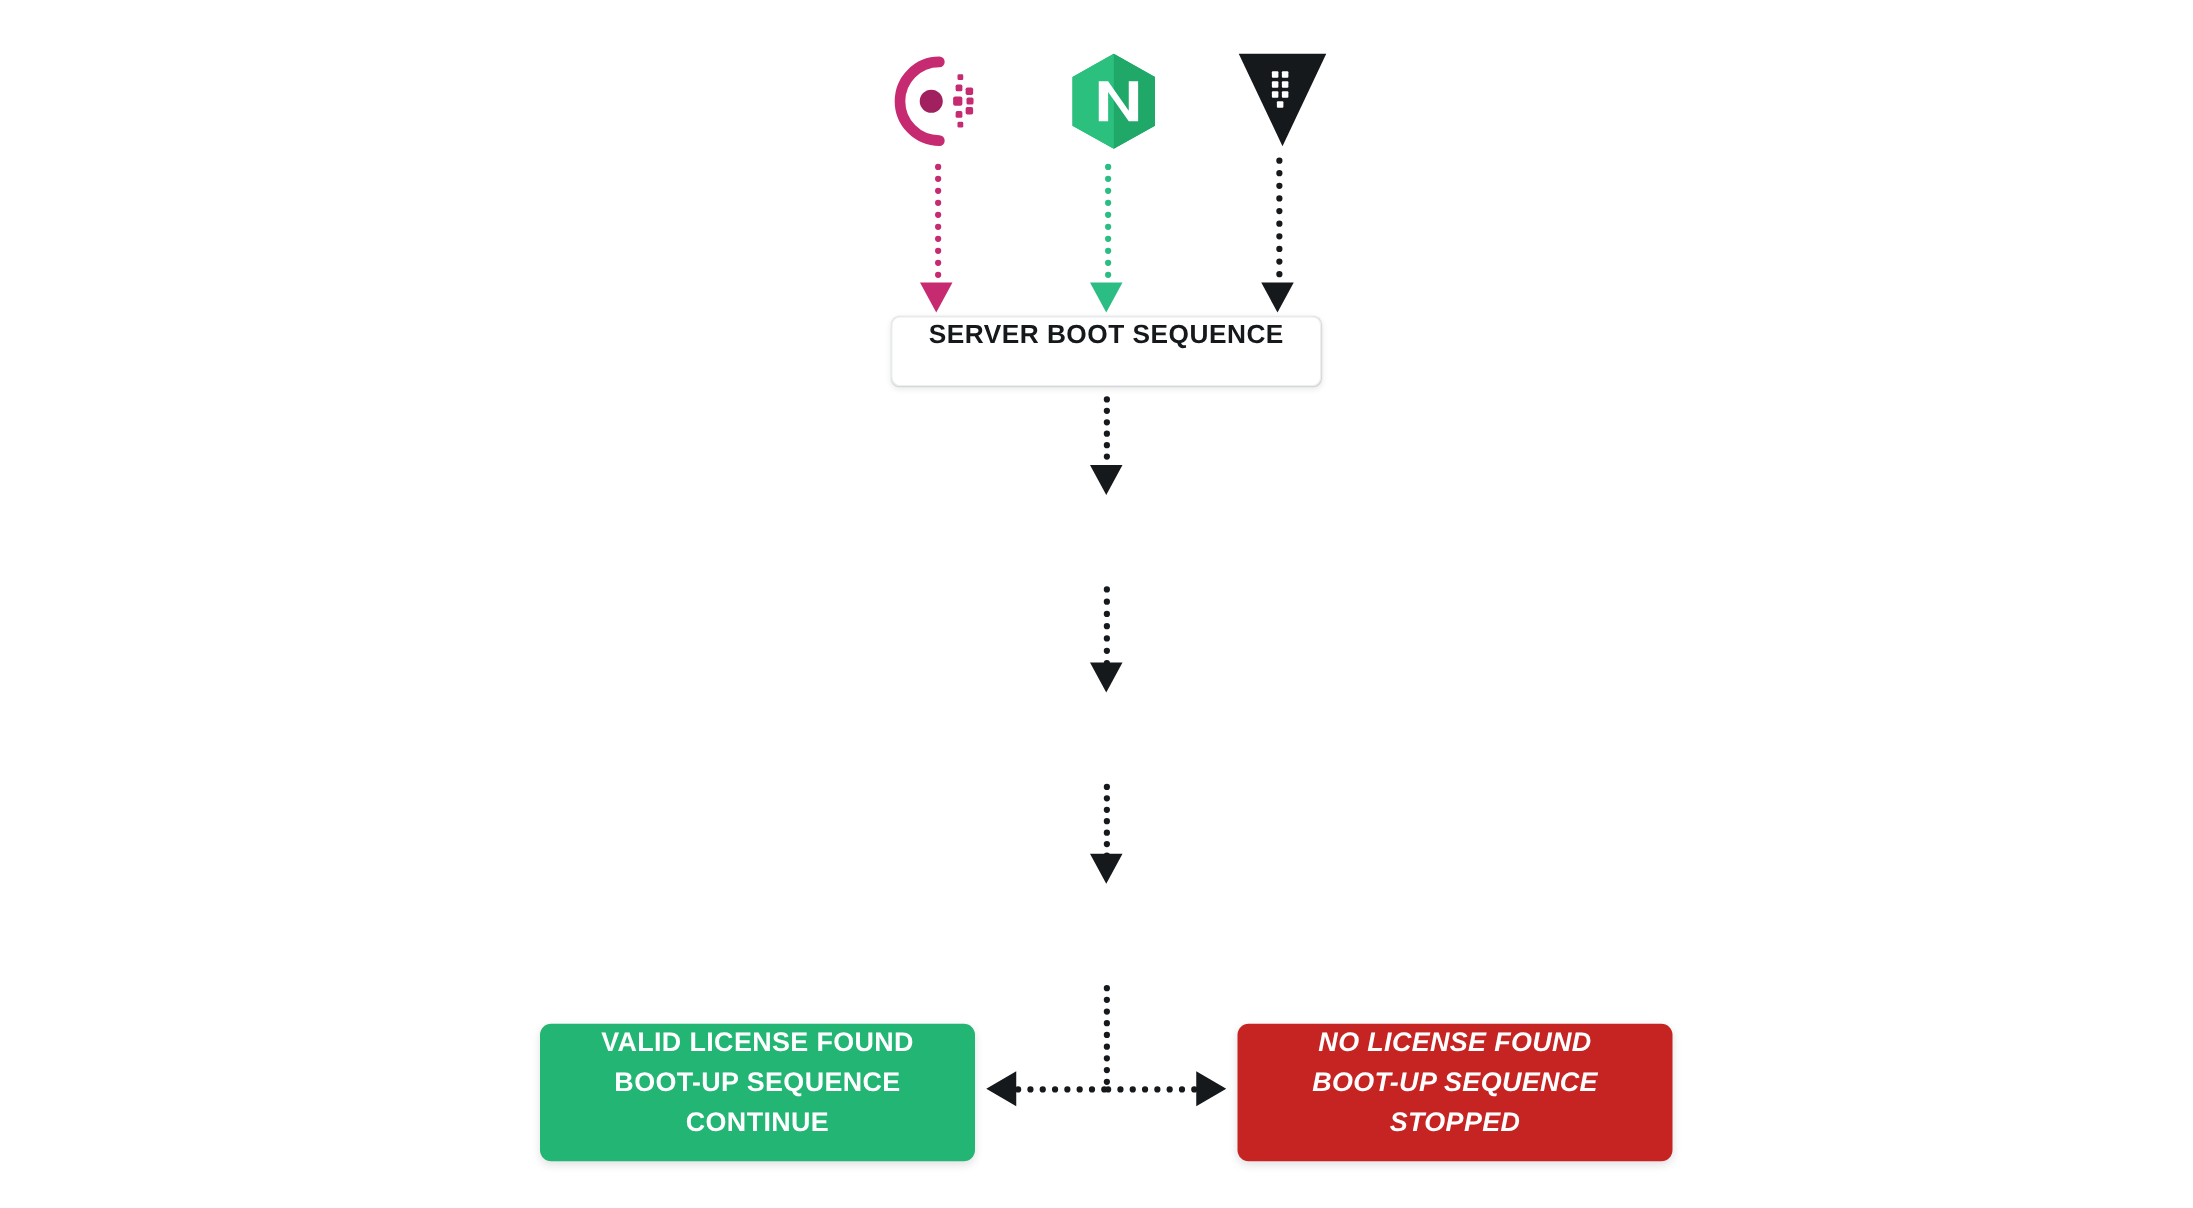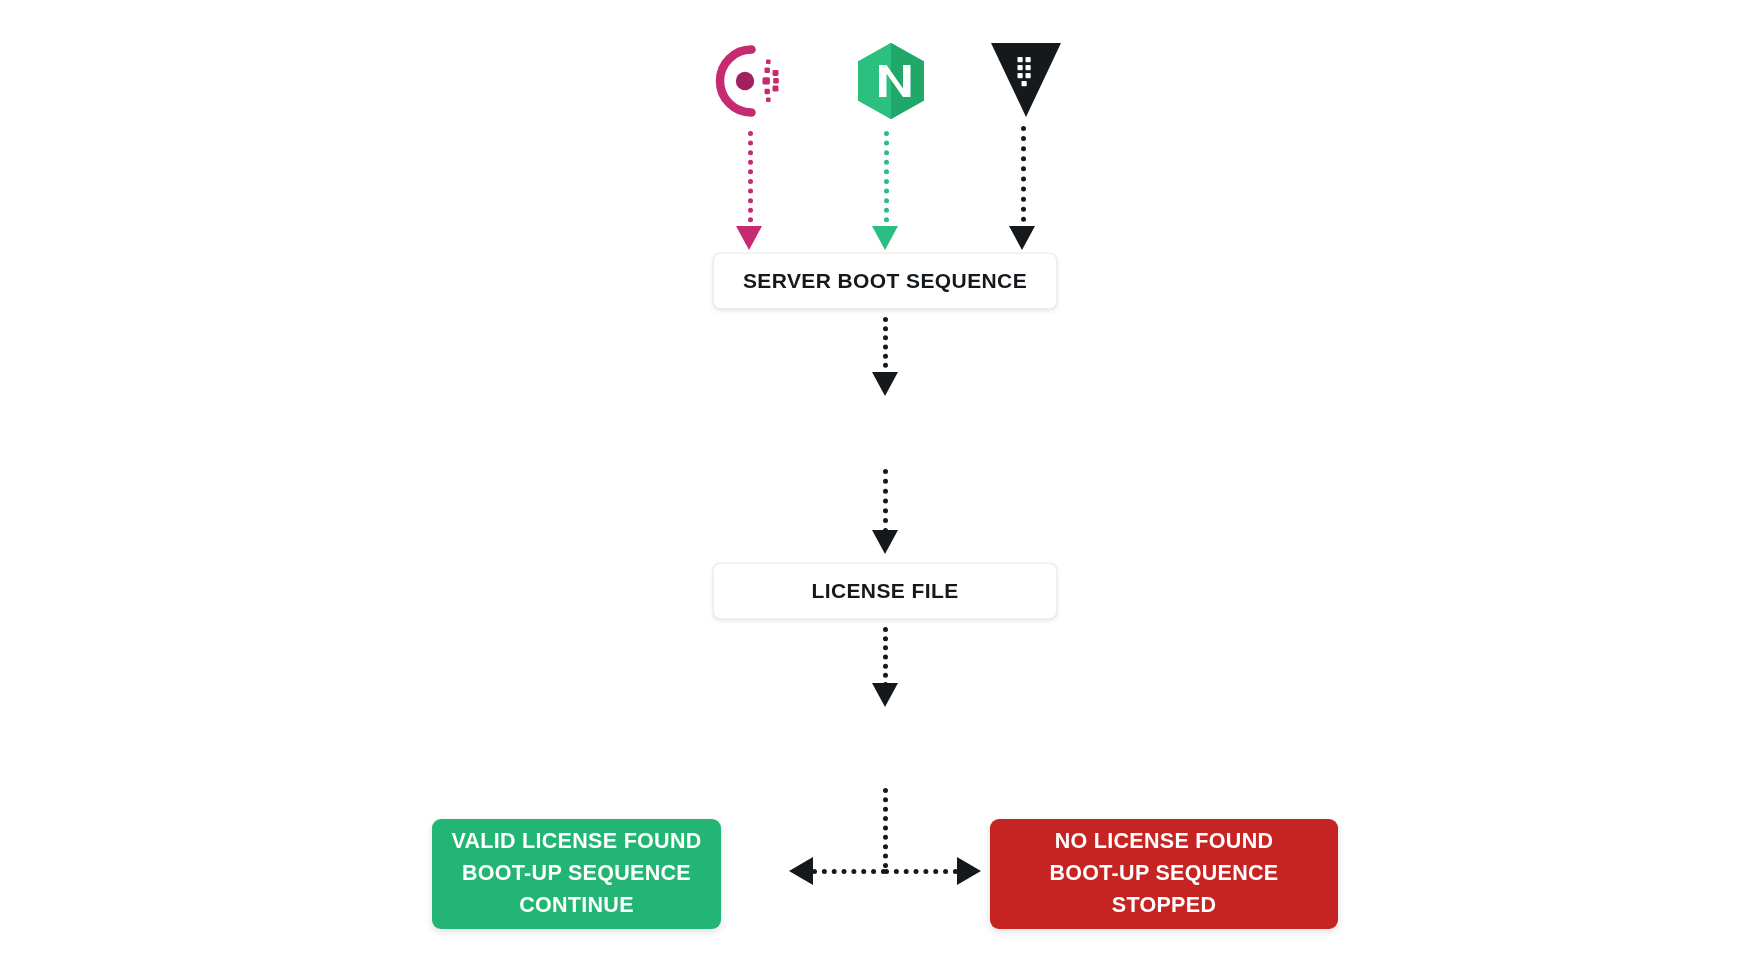--- a/index.html
+++ b/index.html
@@ -82,21 +82,20 @@
     height: 0;
     border-top-width: 5px;
     border-top-style: dotted;
     border-top-color: #16191c;
   }
 
   
   .node {
     position: absolute;
     display: flex;
-    align-items: center;
     justify-content: center;
     text-align: center;
     border-radius: 7px;
     letter-spacing: 0.4px;
     line-height: 1.32;
   }
 
   .node.plain {
     background: #ffffff;
     border: 1px solid #eceef0;
@@ -110,28 +109,28 @@
   .node.result {
     color: #ffffff;
     font-size: 21.5px;
     font-weight: 700;
     border-radius: 9px;
     box-shadow: 0 3px 7px rgba(20, 25, 35, 0.13);
     letter-spacing: 0.3px;
     line-height: 1.48;
   }
   .node.result.ok   { background: #22b574; }
-  .node.result.fail { background: #c62323; }
+  .node.result.fail { background: #c62323; font-style: italic; }
 
   #node-boot     { left: 713px; top: 253px;  width: 344px; height: 56px; }
   #node-watcher  { left: 713px; top: 405px;  width: 344px; height: 56px; }
   #node-file     { left: 713px; top: 563px;  width: 344px; height: 56px; }
   #node-envvar   { left: 713px; top: 716px;  width: 344px; height: 64px; }
 
-  #node-valid   { left: 432px;  top: 819px; width: 289px; height: 110px; }
+  #node-valid   { left: 432px;  top: 819px; width: 348px; height: 110px; }
   #node-nolic   { left: 990px;  top: 819px; width: 348px; height: 110px; }
 
   .node-text { display: block; white-space: pre-line; }
 </style>
 </head>
 <body>
 
 <div id="diagram-root">
 
   <div class="logo-row">
@@ -189,23 +188,20 @@
     <span class="node-text">SERVER BOOT SEQUENCE</span>
   </div>
 
   <div class="vline black" style="left:883px; top:317px; height:60px;"></div>
   <div class="arrowhead-down black" style="left:872px; top:372px;"></div>
 
 
   <div class="vline black" style="left:883px; top:469px; height:64px;"></div>
   <div class="arrowhead-down black" style="left:872px; top:530px;"></div>
 
-  <div class="node plain" id="node-file">
-    <span class="node-text">LICENSE FILE</span>
-  </div>
 
   <div class="vline black" style="left:883px; top:627px; height:60px;"></div>
   <div class="arrowhead-down black" style="left:872px; top:683px;"></div>
 
 
   <div class="vline black" style="left:883px; top:788px; height:80px;"></div>
 
   <div class="hline" style="left:812px; top:869px; width:74px;"></div>
   <div class="arrowhead-left" style="left:789px; top:857px;"></div>
 

